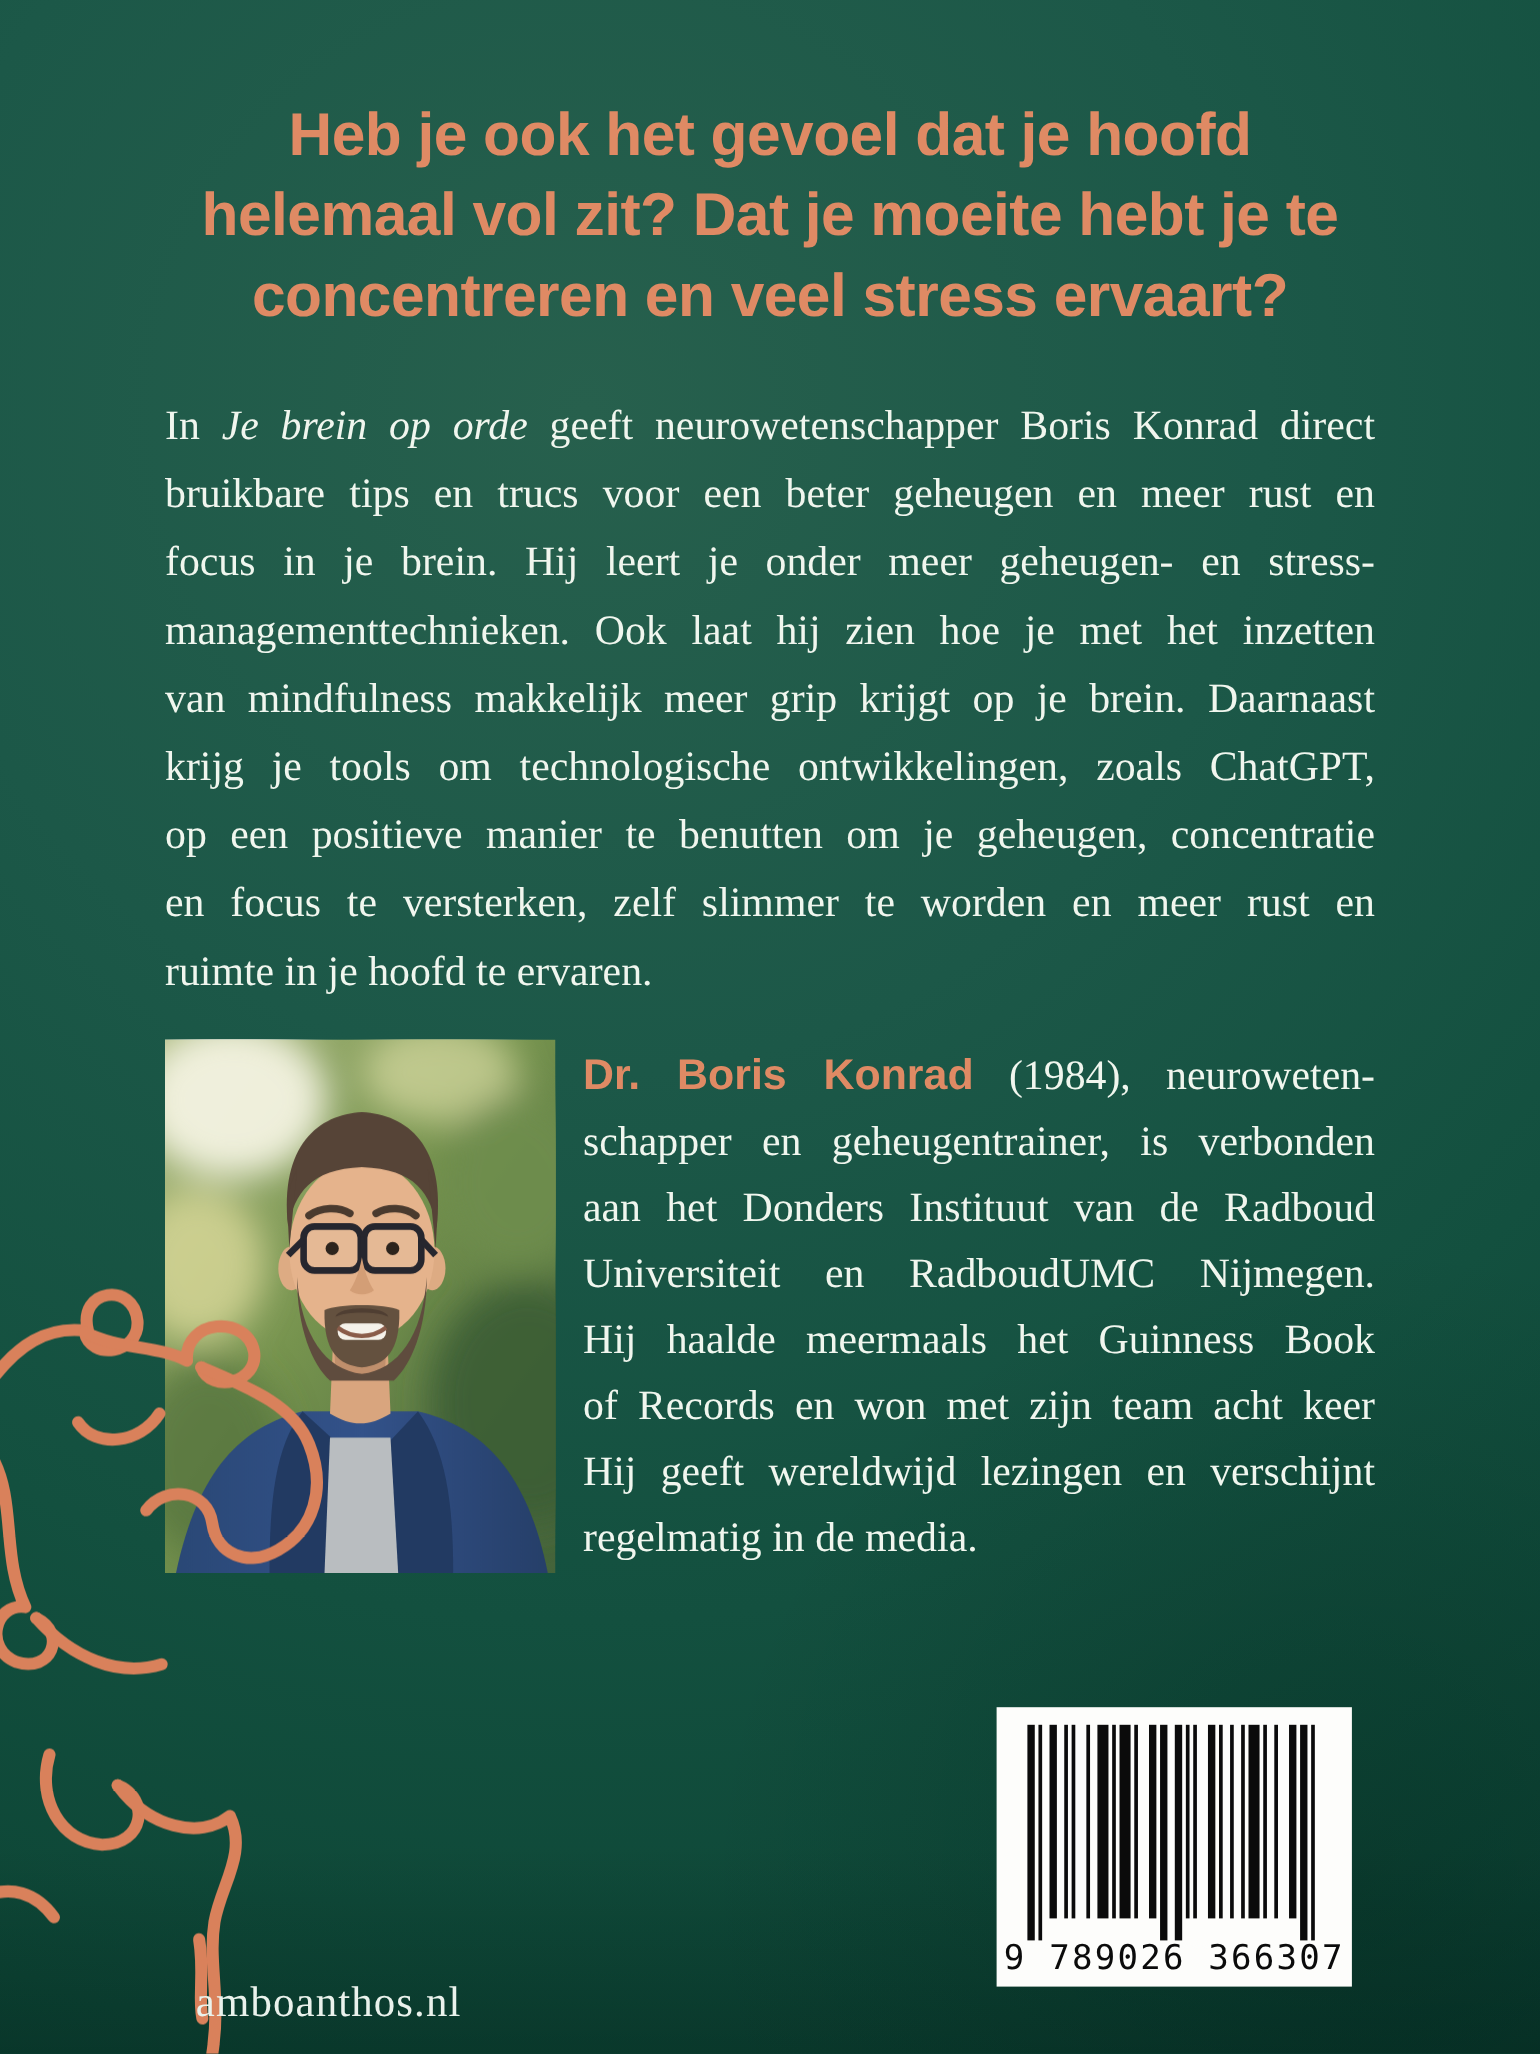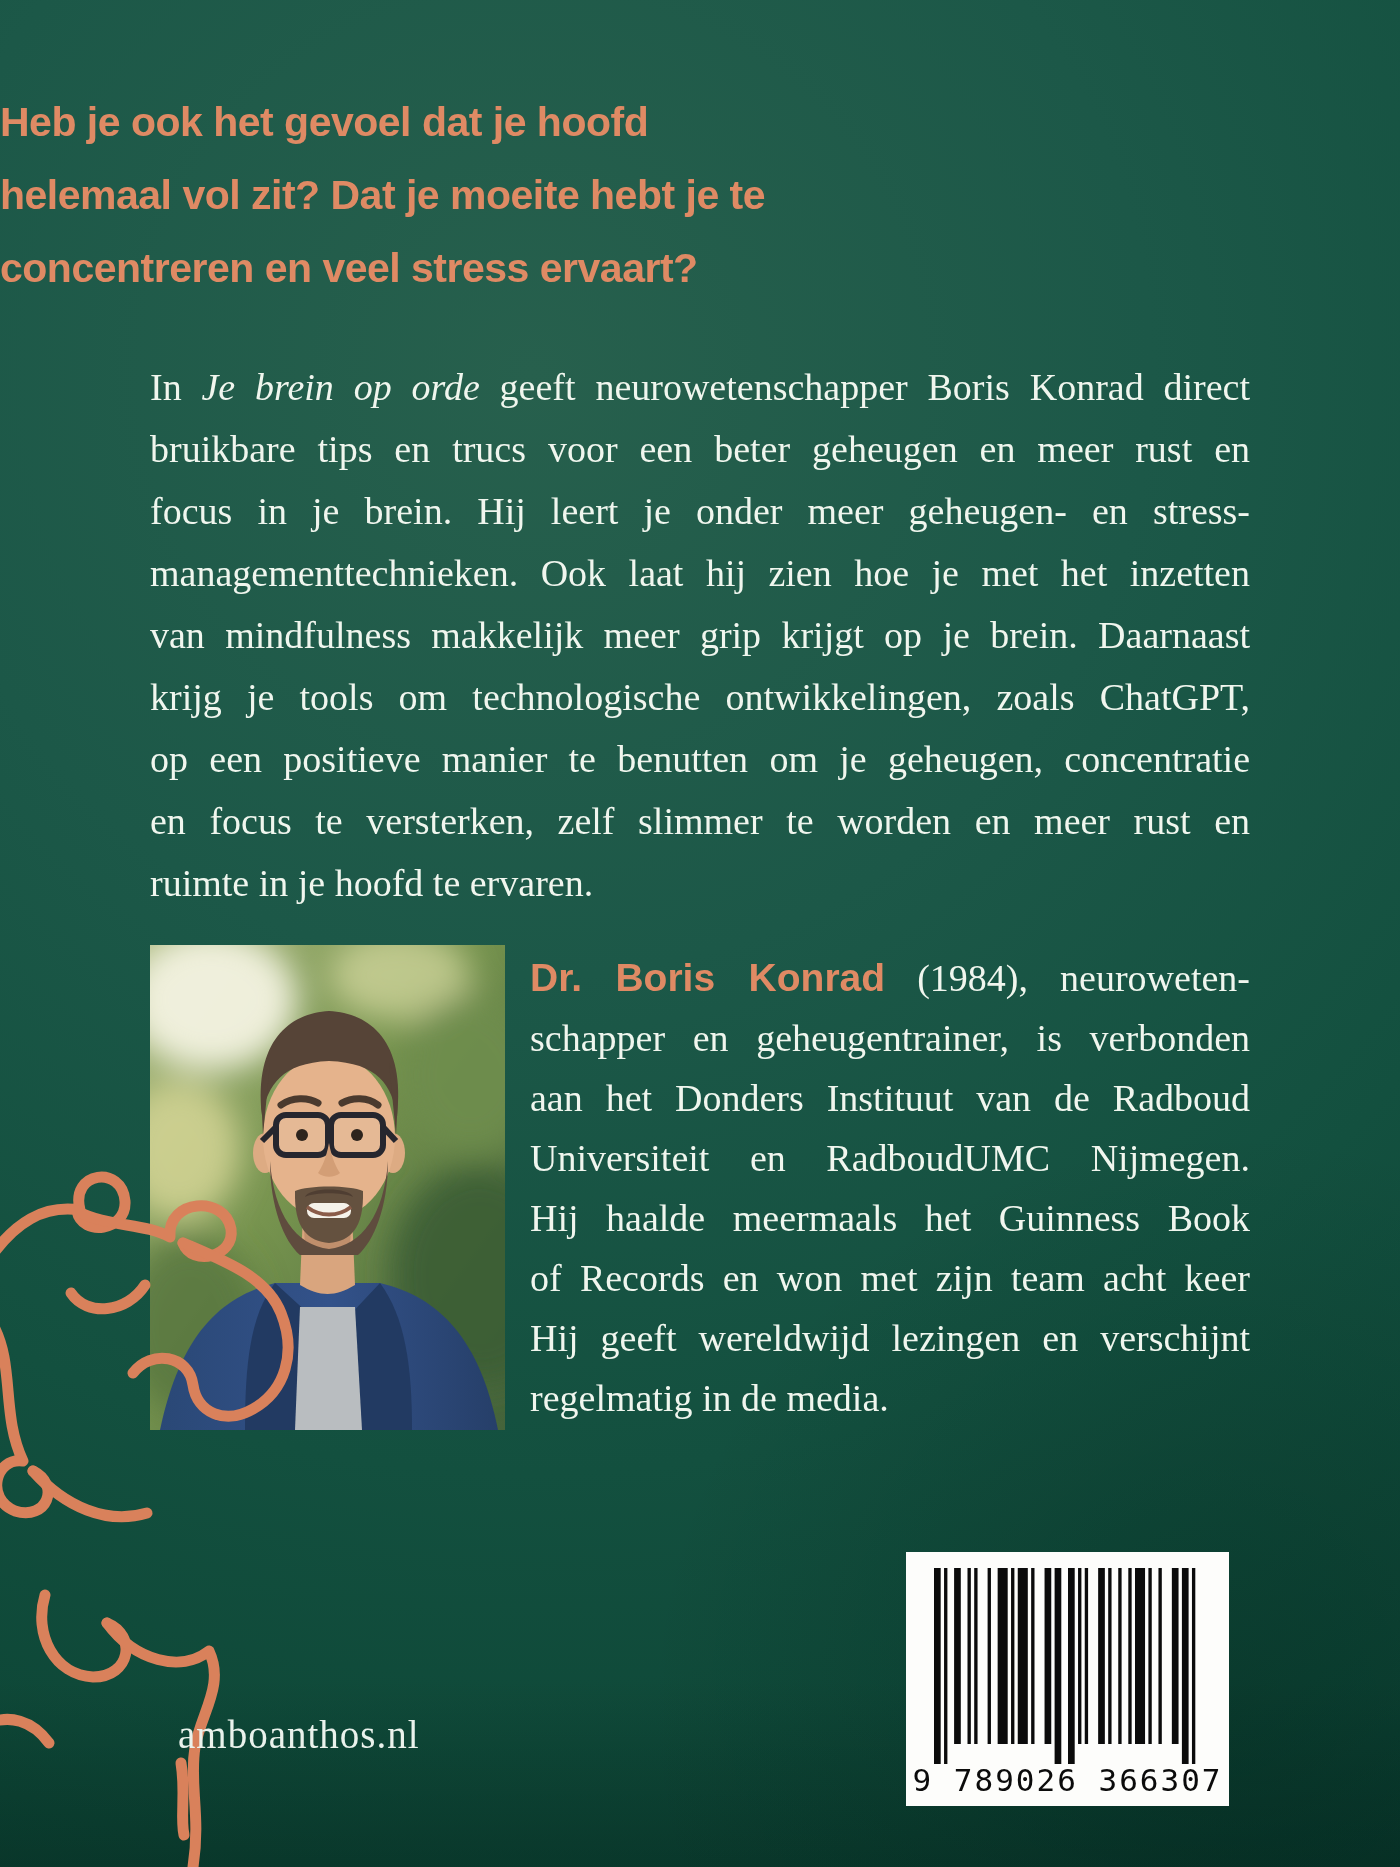--- a/index.html
+++ b/index.html
@@ -8,23 +8,23 @@
     background:
       linear-gradient(to bottom, rgba(0,0,0,0) 90%, rgba(0,22,17,0.30) 100%),
       radial-gradient(ellipse 130% 95% at 38% 20%, #27604d 0%, #1c5848 34%, #13503f 62%, #0d4636 85%, #0a4032 100%);
     font-family:"Liberation Serif", serif;
   }
   .vignette {
     position:absolute; inset:0; pointer-events:none;
     background: radial-gradient(ellipse 60% 45% at 88% 92%, rgba(0,25,20,0.28) 0%, rgba(0,25,20,0) 70%);
   }
   .headline {
-    position:absolute; top:86px; left:0; right:0; 
+    position:absolute; top:86px; left:0; right:0; text-align:center;
     font-family:"Liberation Sans", sans-serif; font-weight:bold;
-    font-size:41px; line-height:73px; color:#df8a64; letter-spacing:-0.5px;
+    font-size:55px; line-height:73px; color:#df8a64; letter-spacing:-0.5px;
   }
   .synopsis {
     position:absolute; left:150px; top:356px; width:1100px;
     font-size:38px; line-height:62px; color:#f0f6ee;
   }
   .jline { text-align:justify; text-align-last:justify; height:62px; overflow:visible; }
   .lastline { text-align:left; text-align-last:left; }
   .booktitle { font-style:italic; }
   .author-photo { position:absolute; left:150px; top:945px; width:355px; height:485px; }
   .author-photo svg { display:block; }
@@ -32,21 +32,21 @@
     position:absolute; left:530px; top:948px; width:720px;
     font-size:38px; line-height:60px; color:#f0f6ee;
   }
   .bio .jline { height:60px;text-align:right; }
   .author-name {
     font-family:Liberation Sans, sans-serif; font-weight:bold; color:#df8a64;
     font-size:39px;
   }
   .doodle { position:absolute; left:-15px; top:1165px; width:370px; height:702px; }
   .publisher {
-    position:absolute; left:178px; top:1712px;
+    position:absolute; left:178px; top:1798px;
     font-size:39px; color:#eaf2ec; letter-spacing:1px;
   }
   .barcode {
     position:absolute; left:906px; top:1504px; width:323px; height:254px;
     background:#fdfdfb;
     margin-top:48px;
   }
   .barcode svg { position:absolute; left:0; top:0; }
   .barcode-number {
     position:absolute; left:0; right:0; bottom:8px; text-align:center;

